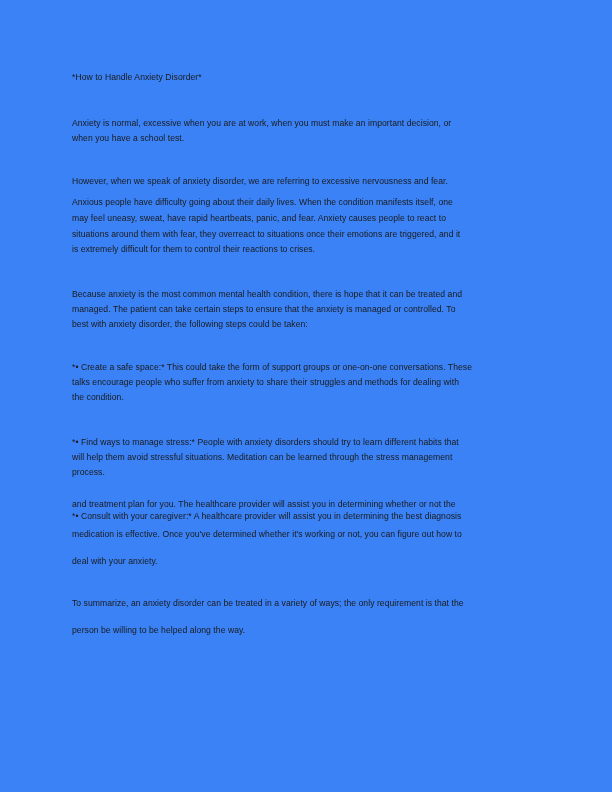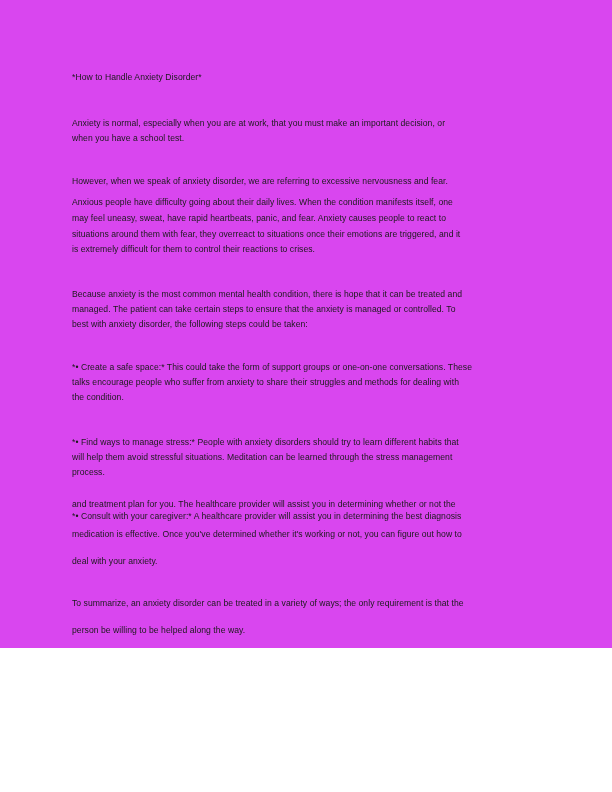--- a/index.html
+++ b/index.html
@@ -1,31 +1,31 @@
 <!DOCTYPE html>
 <html><head>
 <meta charset="utf-8">
 <style>
   html, body { margin: 0; padding: 0; background: #ffffff; }
   body { width: 612px; height: 792px; position: relative; overflow: hidden; }
-  .page { position: absolute; left: 0; top: 0; width: 612px; height: 648px; background: #d946ef; }
+  .page { position: absolute; left: 0; top: 0; width: 612px; height: 792px; background: #3b82f6; }
   .line {
     position: absolute; left: 72px; white-space: nowrap;
     font-family: "Liberation Sans", "DejaVu Sans", sans-serif;
     font-size: 8.6px; color: #1a1a1a; line-height: 12px; letter-spacing: 0.05px;
   }
 </style>
 </head>
 <body>
 
 <div class="page">
   <div class="line" style="top:71px">*How to Handle Anxiety Disorder*</div>
 
   <div>
-    <div class="line" style="top:117px">Anxiety is normal, especially when you are at work, that you must make an important decision, or</div>
+    <div class="line" style="top:117px">Anxiety is normal, excessive when you are at work, when you must make an important decision, or</div>
     <div class="line" style="top:132px">when you have a school test.</div>
   </div>
 
   <div>
     <div class="line" style="top:175px">However, when we speak of anxiety disorder, we are referring to excessive nervousness and fear.</div>
   </div>
 
   <div>
     <div class="line" style="top:196px">Anxious people have difficulty going about their daily lives. When the condition manifests itself, one</div>
     <div class="line" style="top:212px">may feel uneasy, sweat, have rapid heartbeats, panic, and fear. Anxiety causes people to react to</div>

